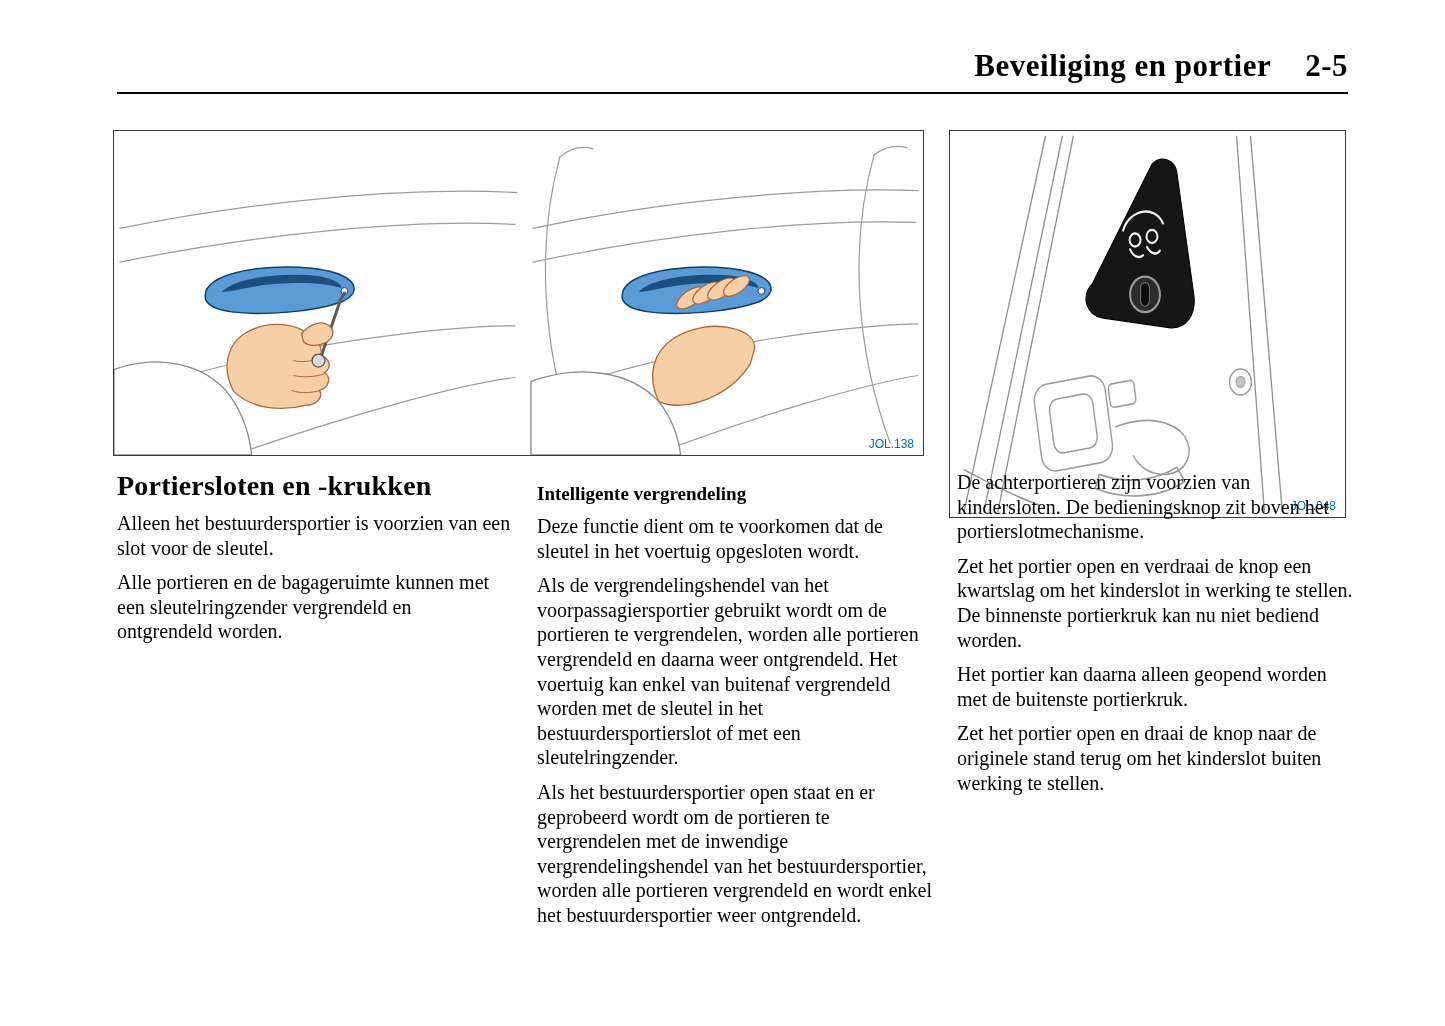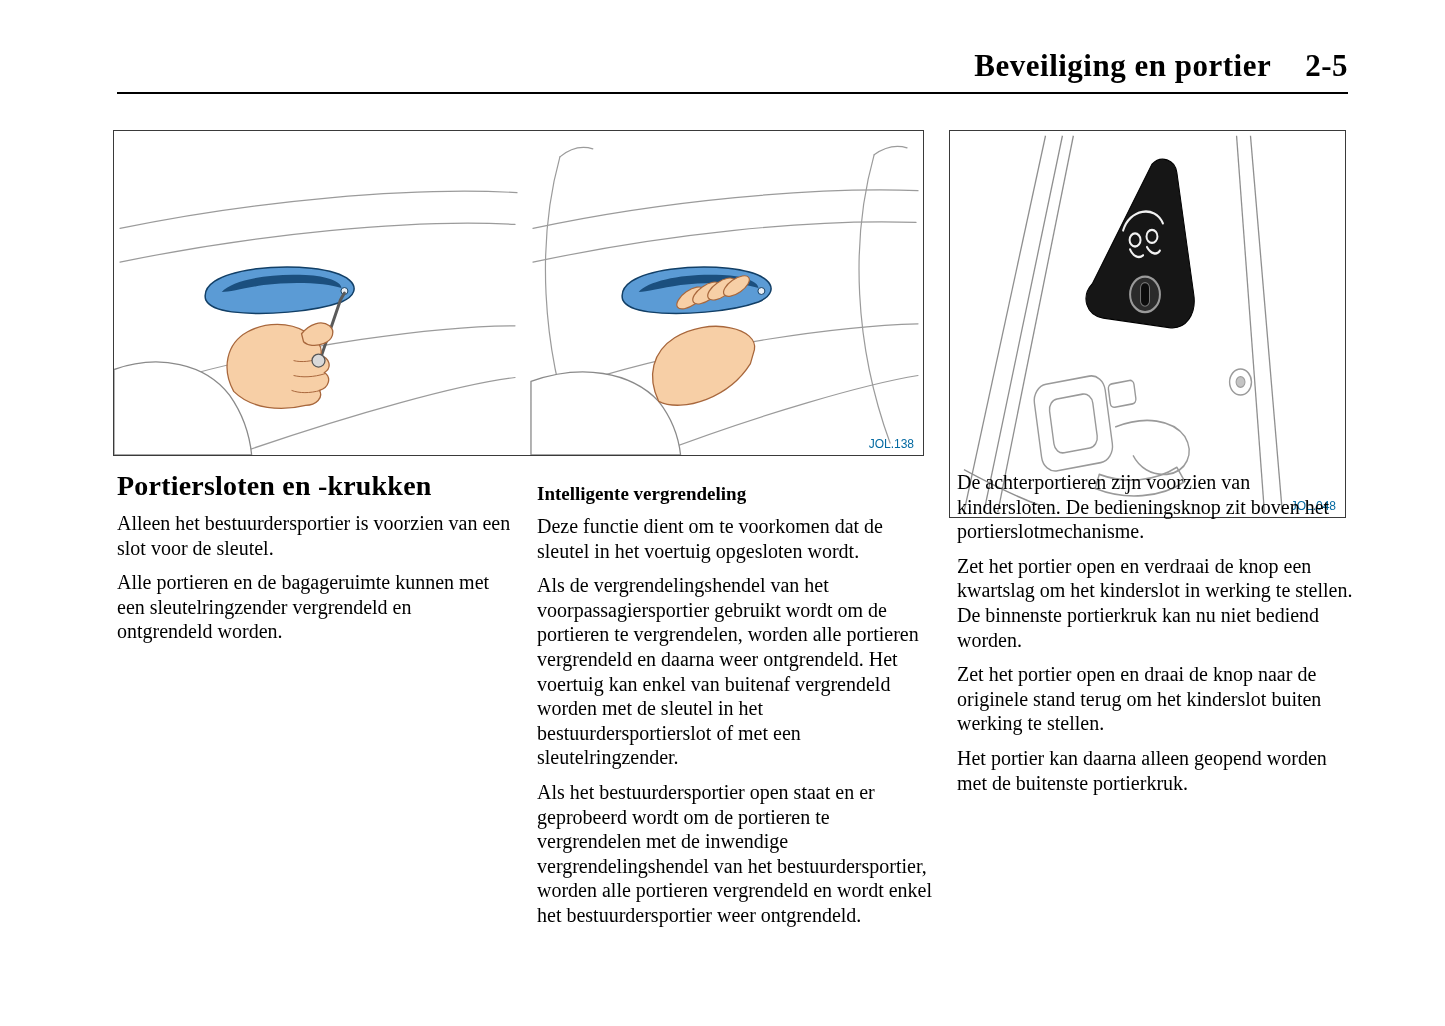--- a/index.html
+++ b/index.html
@@ -150,17 +150,17 @@
   <section class="col col2">
     <h2 class="h-minor">Intelligente vergrendeling</h2>
     <p>Deze functie dient om te voorkomen dat de sleutel in het voertuig opgesloten wordt.</p>
     <p>Als de vergrendelingshendel van het voorpassagiersportier gebruikt wordt om de portieren te vergrendelen, worden alle portieren vergrendeld en daarna weer ontgrendeld. Het voertuig kan enkel van buitenaf vergrendeld worden met de sleutel in het bestuurdersportierslot of met een sleutelringzender.</p>
     <p>Als het bestuurdersportier open staat en er geprobeerd wordt om de portieren te vergrendelen met de inwendige vergrendelingshendel van het bestuurdersportier, worden alle portieren vergrendeld en wordt enkel het bestuurdersportier weer ontgrendeld.</p>
   </section>
 
   <section class="col col3">
     <p>De achterportieren zijn voorzien van kindersloten. De bedieningsknop zit boven het portierslotmechanisme.</p>
     <p>Zet het portier open en verdraai de knop een kwartslag om het kinderslot in werking te stellen. De binnenste portierkruk kan nu niet bediend worden.</p>
+    <p>Het portier kan daarna alleen geopend worden met de buitenste portierkruk.</p>
     <p>Zet het portier open en draai de knop naar de originele stand terug om het kinderslot buiten werking te stellen.</p>
-    <p>Het portier kan daarna alleen geopend worden met de buitenste portierkruk.</p>
   </section>
 
 </div>
 
 </body></html>

